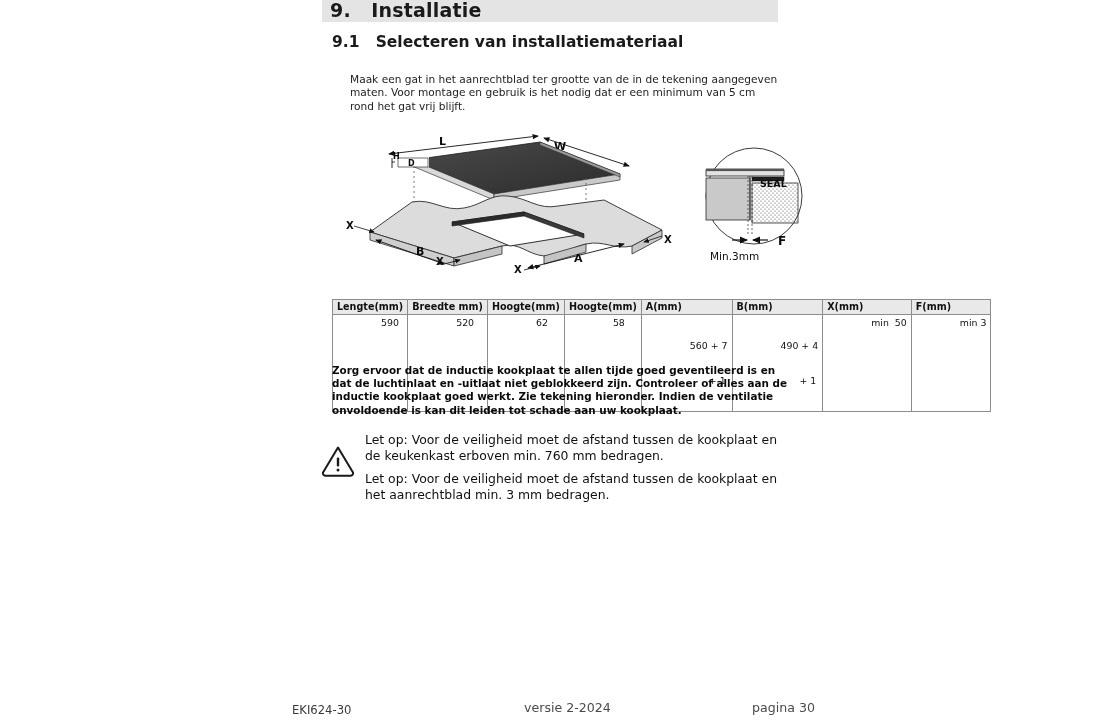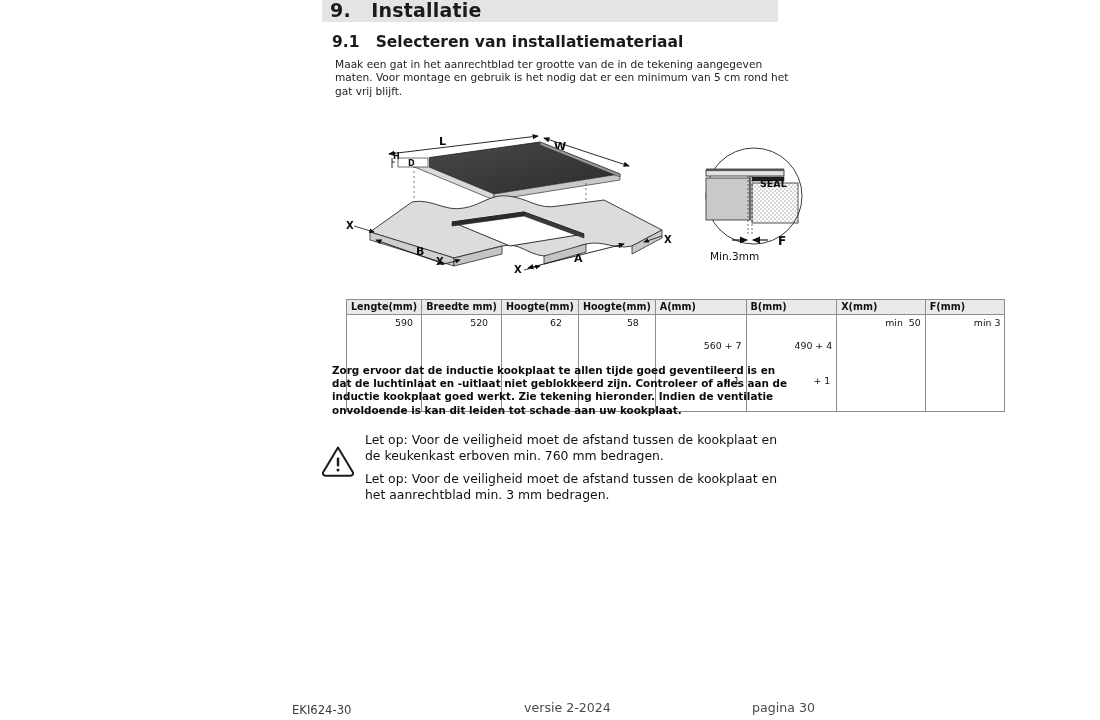--- a/index.html
+++ b/index.html
@@ -48,36 +48,36 @@
   
   .intro {
     position: absolute;
     left: 334px;
     top: 57px;
     width: 462px;
     font-size: 10.6px;
     line-height: 13.4px;
     color: #222;
   }
-  .intro p { margin: 1px; }
+  .intro p { margin: 16px; }
 
   
   .figure {
     position: absolute;
     left: 332px;
     top: 128px;
     width: 476px;
     height: 168px;
   }
   .figure svg { display: block; }
 
   
   .spec-table {
     position: absolute;
-    left: 346px;
+    left: 332px;
     top: 299px;
     border-collapse: collapse;
     font-size: 9.4px;
     color: #111;
   }
   .spec-table th,
   .spec-table td {
     border: 1px solid #8d8d8d;
     padding: 2px 4px;
     text-align: left;

